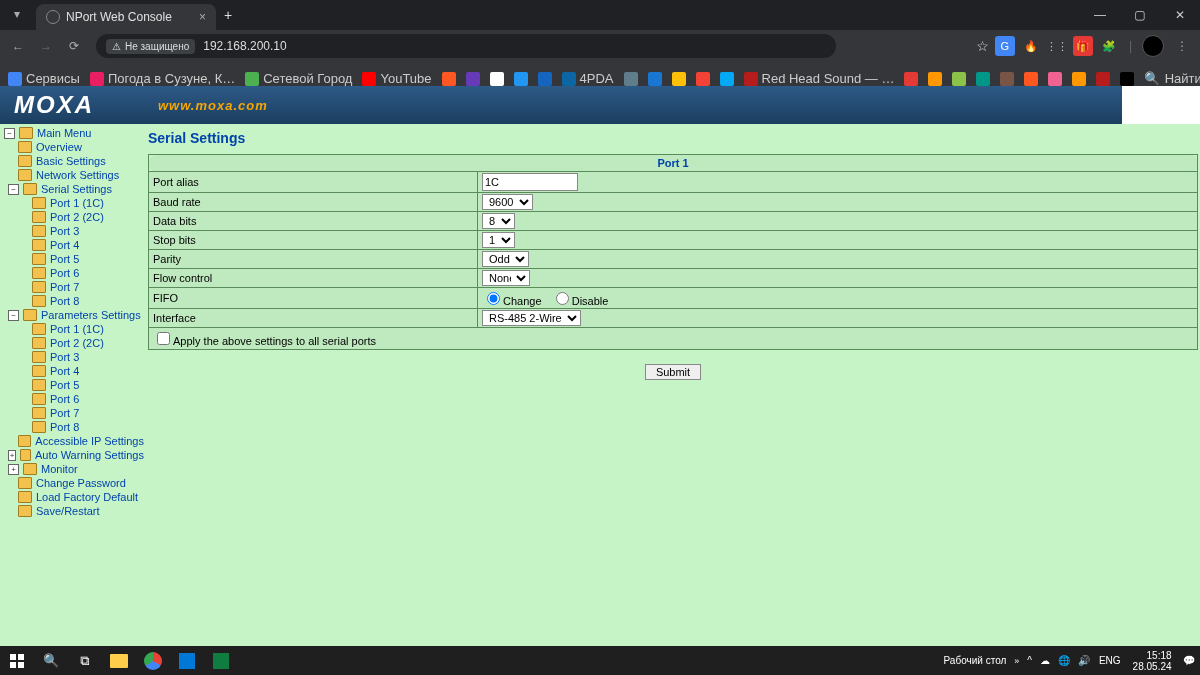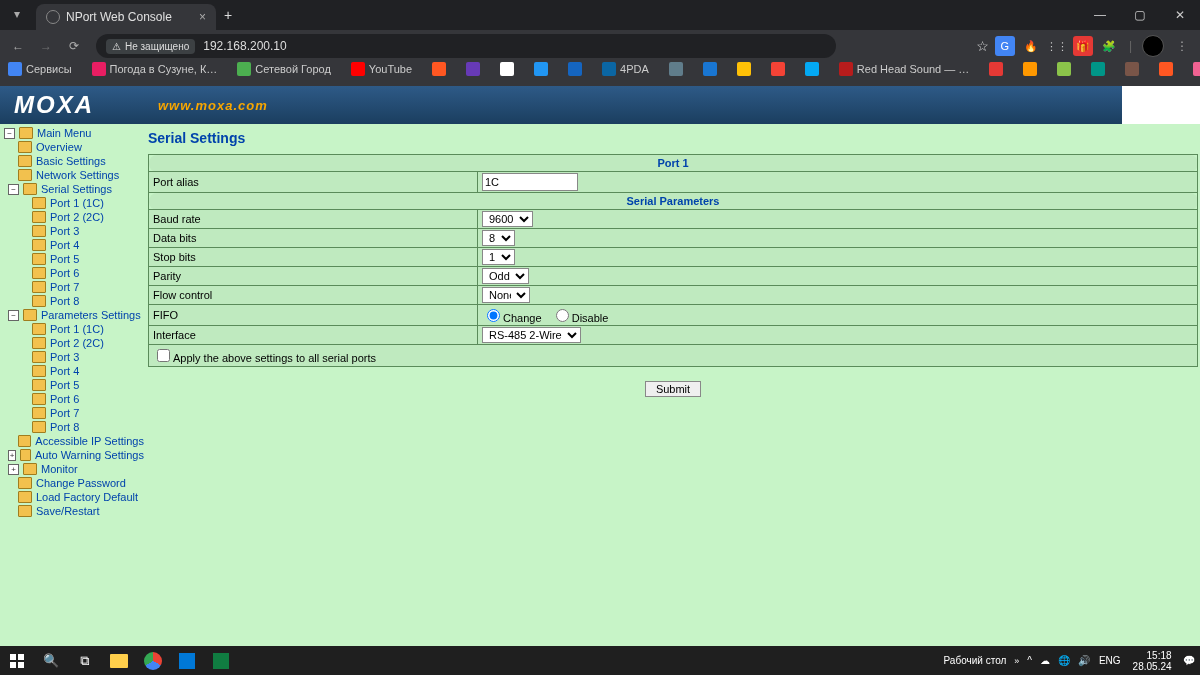--- a/index.html
+++ b/index.html
@@ -114,25 +114,25 @@
     border-radius: 4px;
     padding: 4px 10px;
     font-size: 11px;
     white-space: nowrap;
   }
   .star { color: #ddd; font-size: 14px; }
   .bookmarks-bar {
     background: #35363a;
     height: 24px;
     display: flex;
-    align-items: flex-start;
+    align-items: flex-end;
     padding: 0 8px;
-    gap: 20px;
+    gap: 10px;
     color: #ccc;
-    font-size: 11px;
+    font-size: 13px;
     border-bottom: 1px solid #2a2a2a;
   }
   .bm {
     display: flex;
     align-items: center;
     gap: 4px;
     white-space: nowrap;
   }
   .bm-ico {
     width: 14px;
@@ -578,23 +578,20 @@
       <div class="page-title">Serial Settings</div>
       <table class="form">
         <tbody>
             <tr>
               <td class="hdr" colspan="2">Port 1</td>
             </tr>
         <tr>
           <td class="label">Port alias</td>
           <td><input type="text" style="width: 90px;" value="1C"></td>
         </tr>
-        <tr>
-              <td class="hdr" colspan="2">Serial Parameters</td>
-            </tr>
         <tr>
           <td class="label">Baud rate</td>
           <td><select><option>9600</option></select></td>
         </tr>
         <tr>
           <td class="label">Data bits</td>
           <td><select><option>8</option></select></td>
         </tr>
         <tr>
           <td class="label">Stop bits</td>

